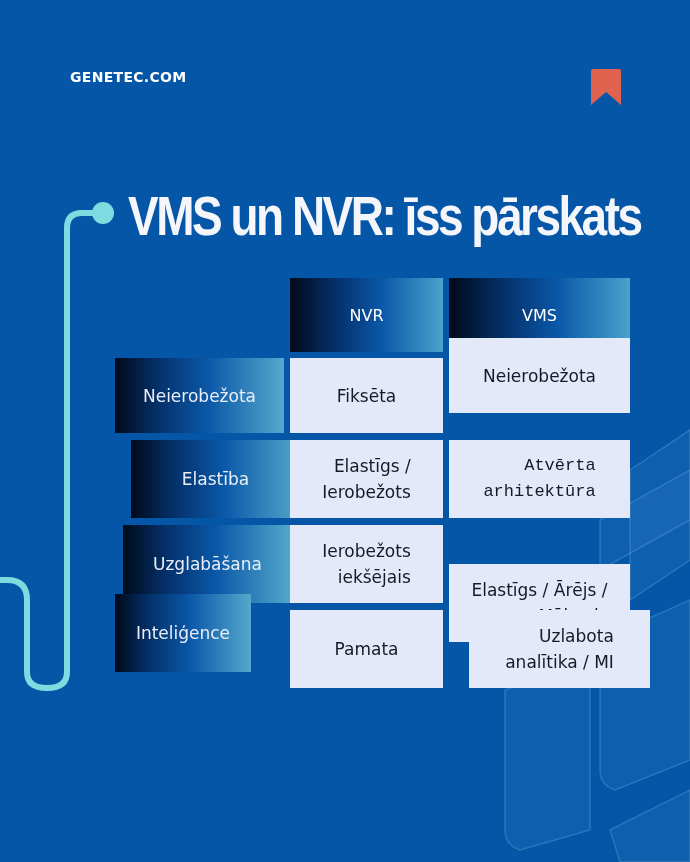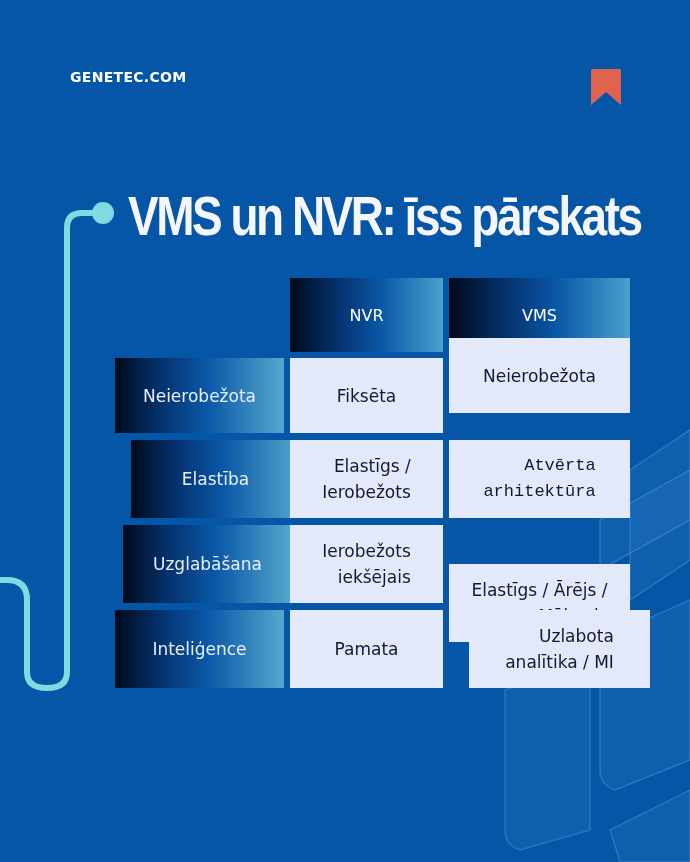--- a/index.html
+++ b/index.html
@@ -92,21 +92,21 @@
   <div class="cell rowlabel" style="left:115px; top:525px; width:169px; height:78px;margin-left:8px;">Uzglabāšana</div>
   <div class="cell val" style="left:290px; top:525px; width:153px; height:78px;">
       <span>Ierobežots
 iekšējais</span>
     </div>
   <div class="cell val" style="left:449px; top:525px; width:181px; height:78px;margin-top:39px;">
       <span>Elastīgs / Ārējs /
 Mākonis</span>
     </div>
 
-  <div class="cell rowlabel" style="left:115px; top:610px; width:169px; height:78px;">Inteliģence</div>
+  <div class="cell rowlabel" style="left:115px; top:594px; width:136px; height:78px;">Inteliģence</div>
   <div class="cell val" style="left:290px; top:610px; width:153px; height:78px;">
       <span>Pamata</span>
     </div>
   <div class="cell val" style="left:469px; top:610px; width:181px; height:78px;">
       <span>Uzlabota
 analītika / MI</span>
     </div>
 </div>
 
 </body></html>

